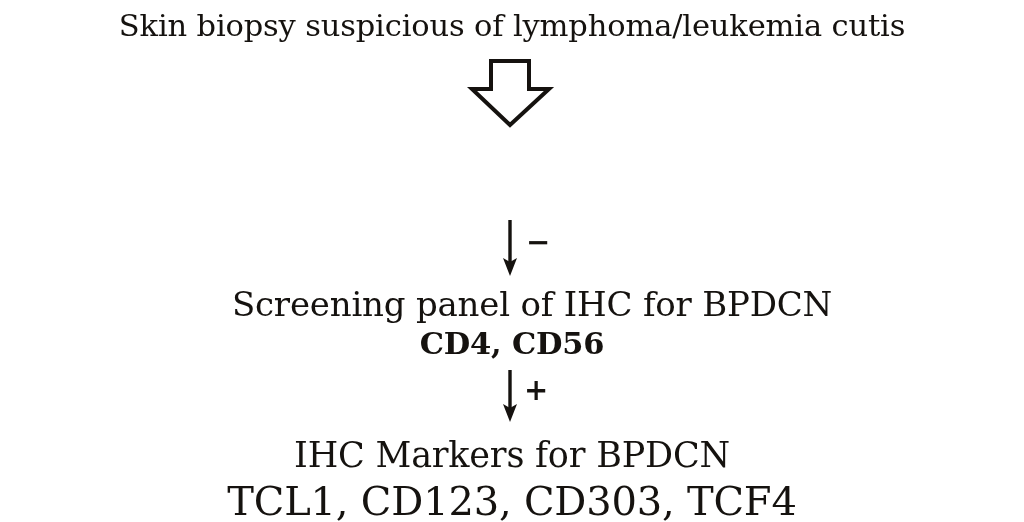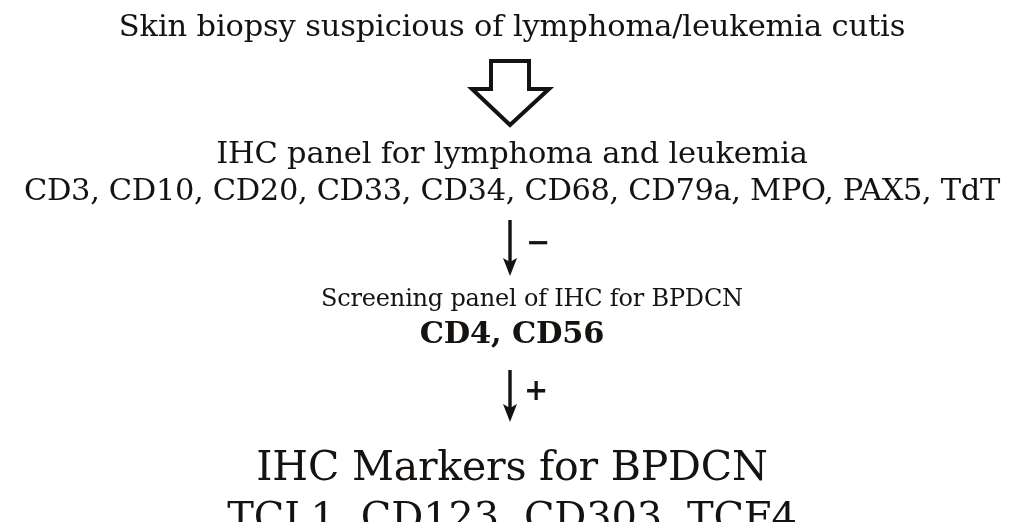--- a/index.html
+++ b/index.html
@@ -112,41 +112,40 @@
     top: 8px;
   }
 
   
   #node-screening {
     position: absolute;
     top: 285px;
     left: 0;
   }
   #node-screening .line-heading {
-    font-size: 24px;
+    font-size: 34px;
     letter-spacing: -0.2px;
     margin-left: 40px;
   }
   #node-screening .line-markers {
     font-size: 30.5px;
     letter-spacing: -0.2px;
     margin-top: 2px;
     font-weight: bold;
   }
 
   
   #node-markers {
     position: absolute;
     top: 435px;
     left: 0;
   }
   #node-markers .line-heading {
-    font-size: 41px;
+    font-size: 35px;
     letter-spacing: -0.2px;
-    margin-top: 8px;
   }
   #node-markers .line-markers {
     font-size: 40px;
     letter-spacing: -0.2px;
     margin-top: 2px;
   }
 </style>
 </head>
 <body>
 
@@ -155,24 +154,20 @@
   <div class="node" id="node-biopsy">
     <span class="node-line line-heading">Skin biopsy suspicious of lymphoma/leukemia cutis</span>
   </div>
 
   <div id="connector-block-arrow">
     <svg width="96" height="72" viewBox="0 0 96 72" xmlns="http://www.w3.org/2000/svg" aria-hidden="true">
       <path d="M 28 4 L 66 4 L 66 32 L 86 32 L 47 68 L 9 32 L 28 32 Z" fill="#ffffff" stroke="#15120f" stroke-width="4" stroke-linejoin="miter" stroke-miterlimit="10"></path>
     </svg>
   </div>
 
-  <div class="node" id="node-ihc-panel">
-    <span class="node-line line-heading">IHC panel for lymphoma and leukemia</span>
-    <span class="node-line line-markers">CD3, CD10, CD20, CD33, CD34, CD68, CD79a, MPO, PAX5, TdT</span>
-  </div>
 
   <div class="connector-thin" id="connector-minus">
     <svg width="120" height="60" viewBox="0 0 120 60" xmlns="http://www.w3.org/2000/svg" aria-hidden="true">
       <line x1="58" y1="2" x2="58" y2="48" stroke="#15120f" stroke-width="3.4"></line>
       <path d="M 58 58 L 51 40 L 58 44 L 65 40 Z" fill="#15120f"></path>
     </svg>
     <span class="connector-sign">−</span>
   </div>
 
   <div class="node" id="node-screening">

